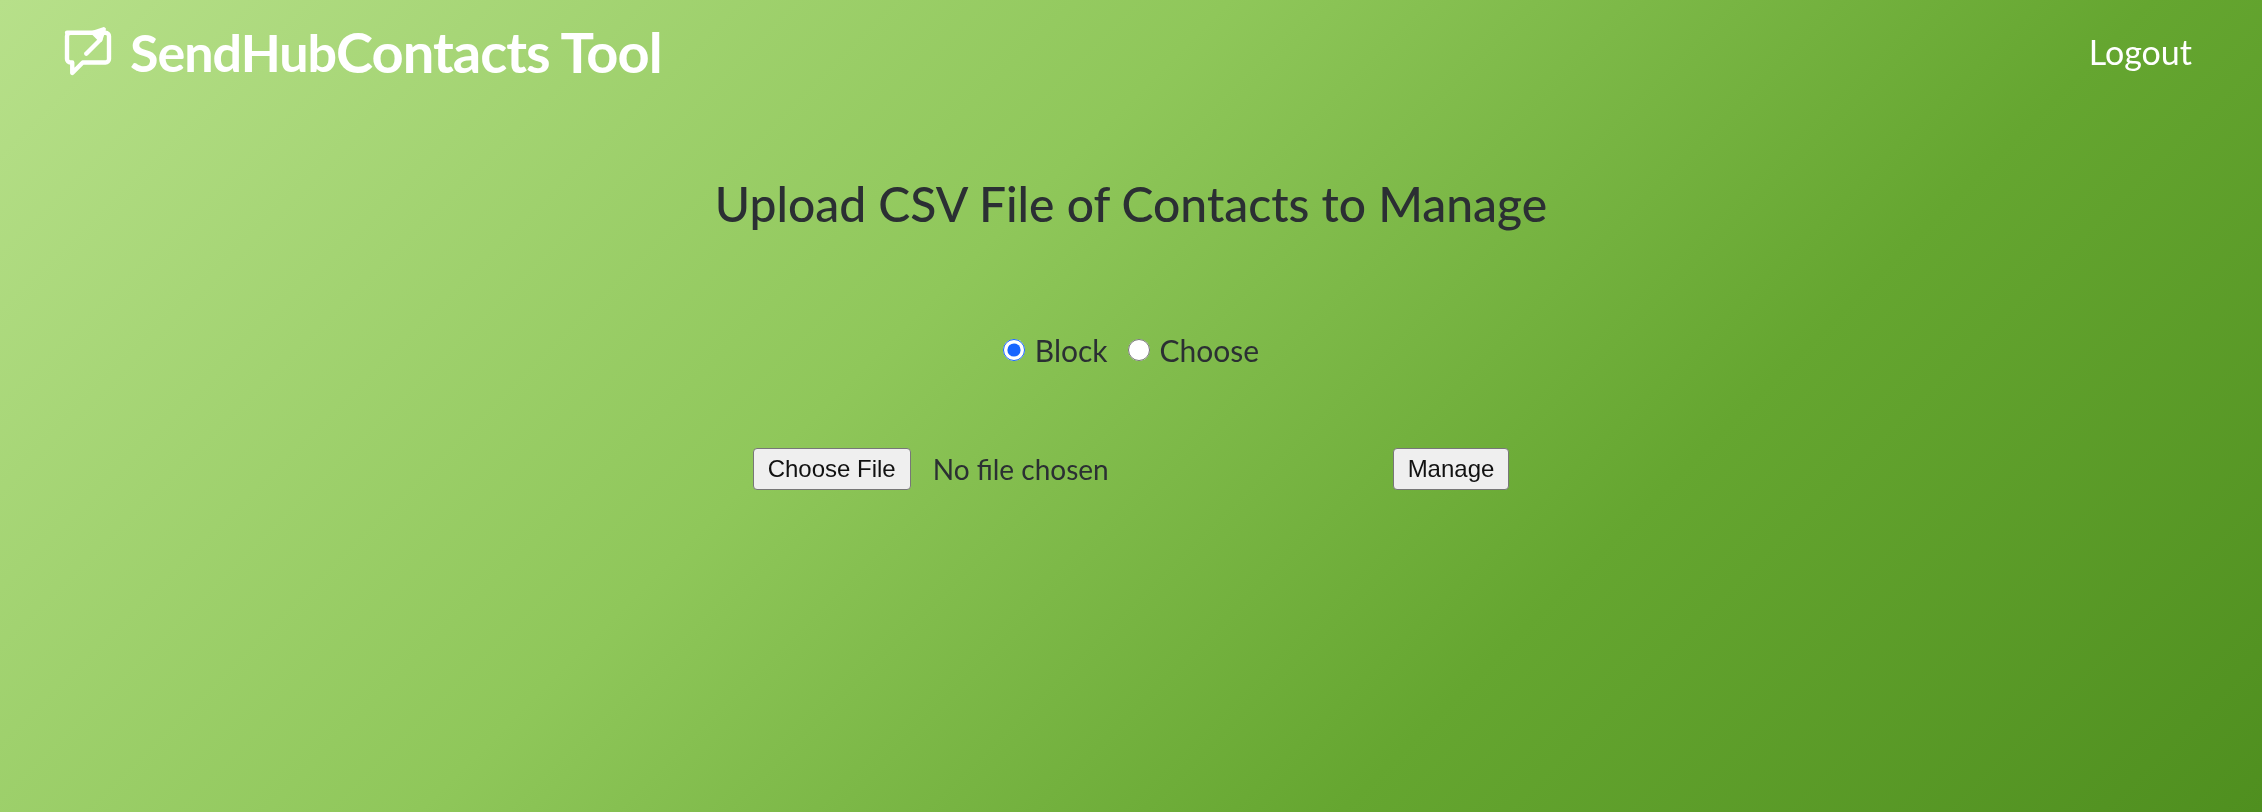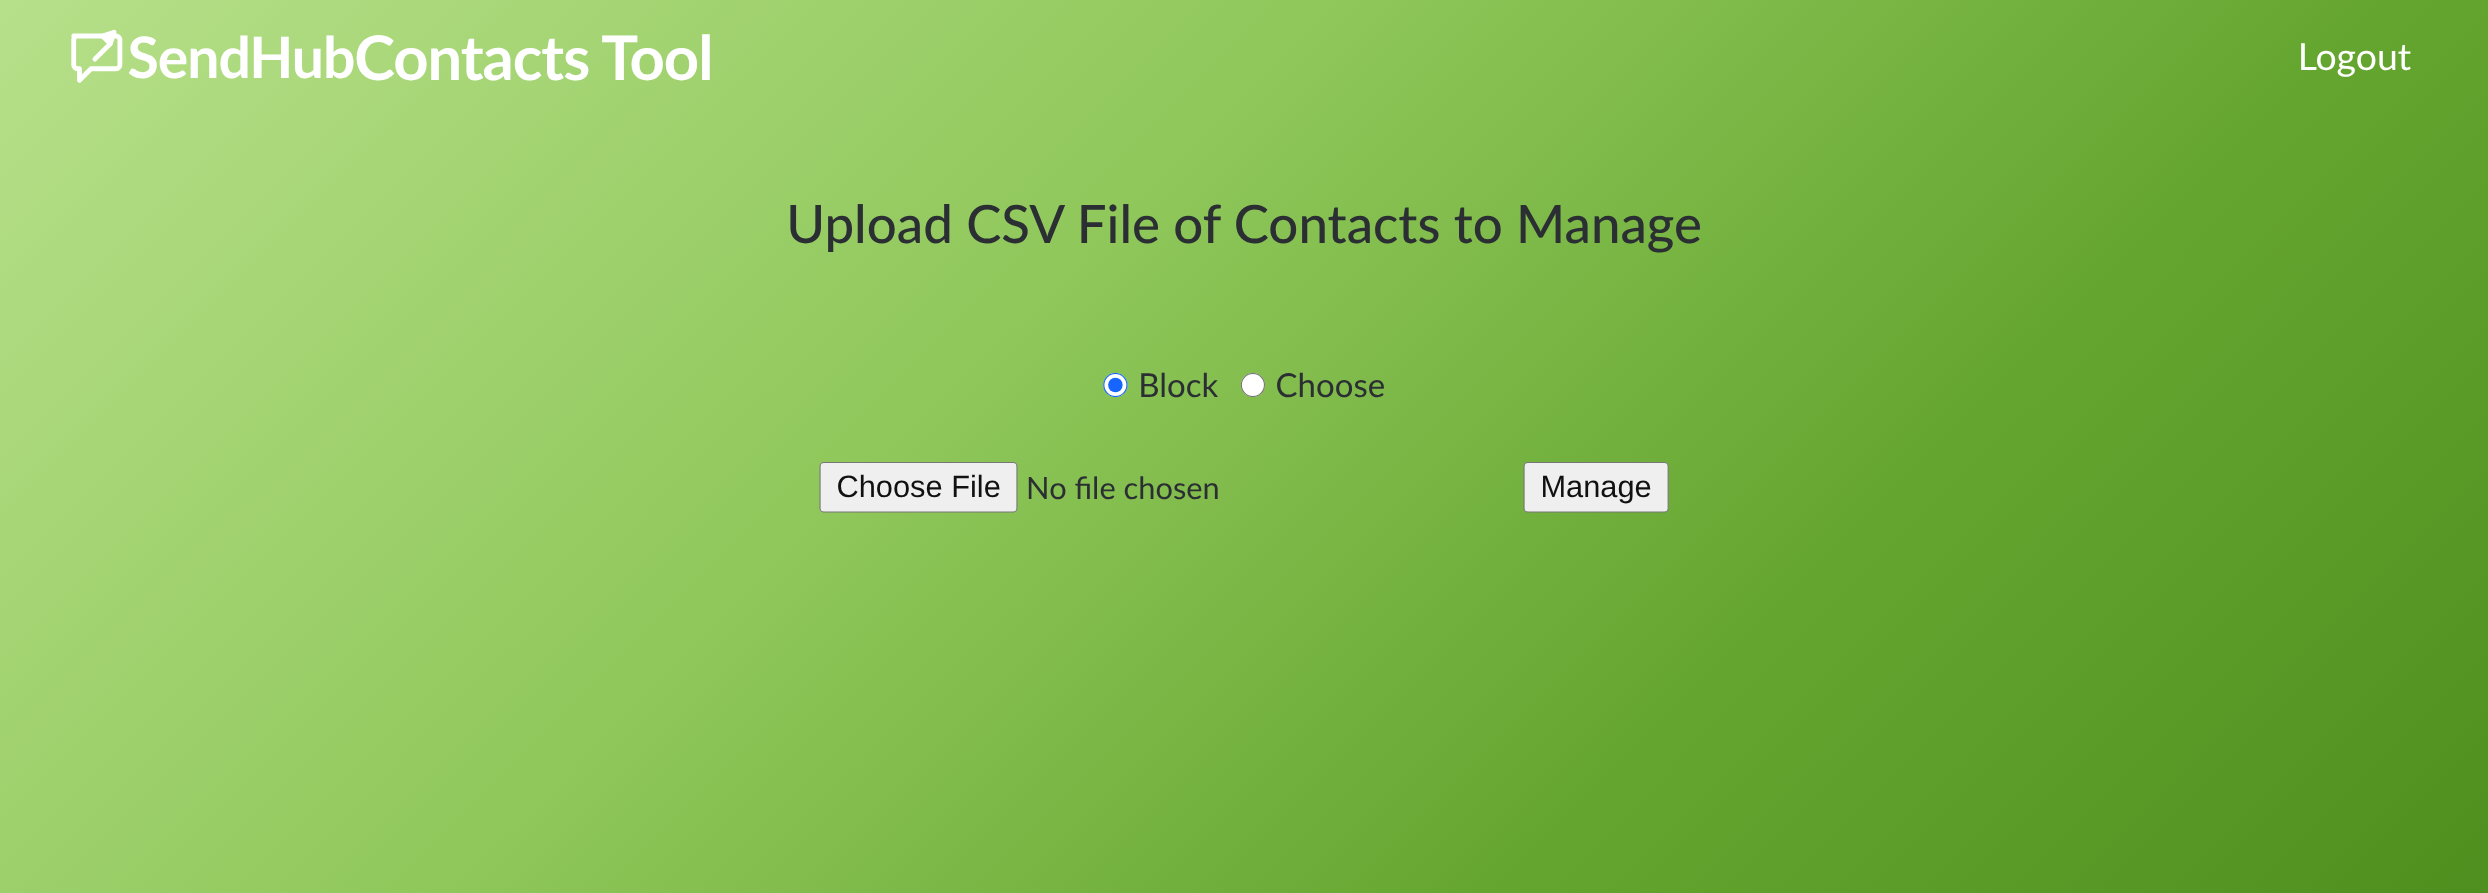--- a/index.html
+++ b/index.html
@@ -24,20 +24,21 @@
     justify-content: space-between;
     padding: 18px 60px 0 60px;
   }
   .brand {
     display: flex;
     align-items: center;
     color: #ffffff;
     font-weight: 700;
     font-size: 52px;
     letter-spacing: -1px;
+    gap: 14px;
   }
   .brand svg {
     width: 56px;
     height: 56px;
     flex: none;
   }
   .title {
     color: #ffffff;
     font-weight: 700;
     font-size: 56px;
@@ -64,21 +65,21 @@
     color: #2b2f33;
     margin: 0 0 100px 0;
   }
 
   .radio-row {
     display: inline-flex;
     align-items: center;
     gap: 6px;
     font-size: 30px;
     color: #2b2f33;
-    margin-bottom: 52px;
+    margin-bottom: 80px;
   }
   .radio-row input[type="radio"] {
     width: 22px;
     height: 22px;
     margin: 0 4px 0 14px;
     accent-color: #1765ff;
     vertical-align: middle;
   }
   .radio-row input[type="radio"]:first-child {
     margin-left: 0;
@@ -95,32 +96,32 @@
     width: 100%;
   }
   .file-group {
     display: inline-flex;
     align-items: center;
     width: 640px;
     justify-content: flex-start;
   }
   .btn {
     font-family: Arial, sans-serif;
-    font-size: 28px;
+    font-size: 24px;
     color: #111;
     background: #efefef;
     border: 1px solid #777;
     border-radius: 4px;
     padding: 6px 14px;
     cursor: pointer;
   }
   .file-status {
     font-size: 28px;
     color: #2b2f33;
-    margin-left: 8px;
+    margin-left: 22px;
   }
   .upload-btn {
     margin-left: 0;
   }
 </style>
 </head>
 <body>
 
 <div class="header">
   <div class="brand">

